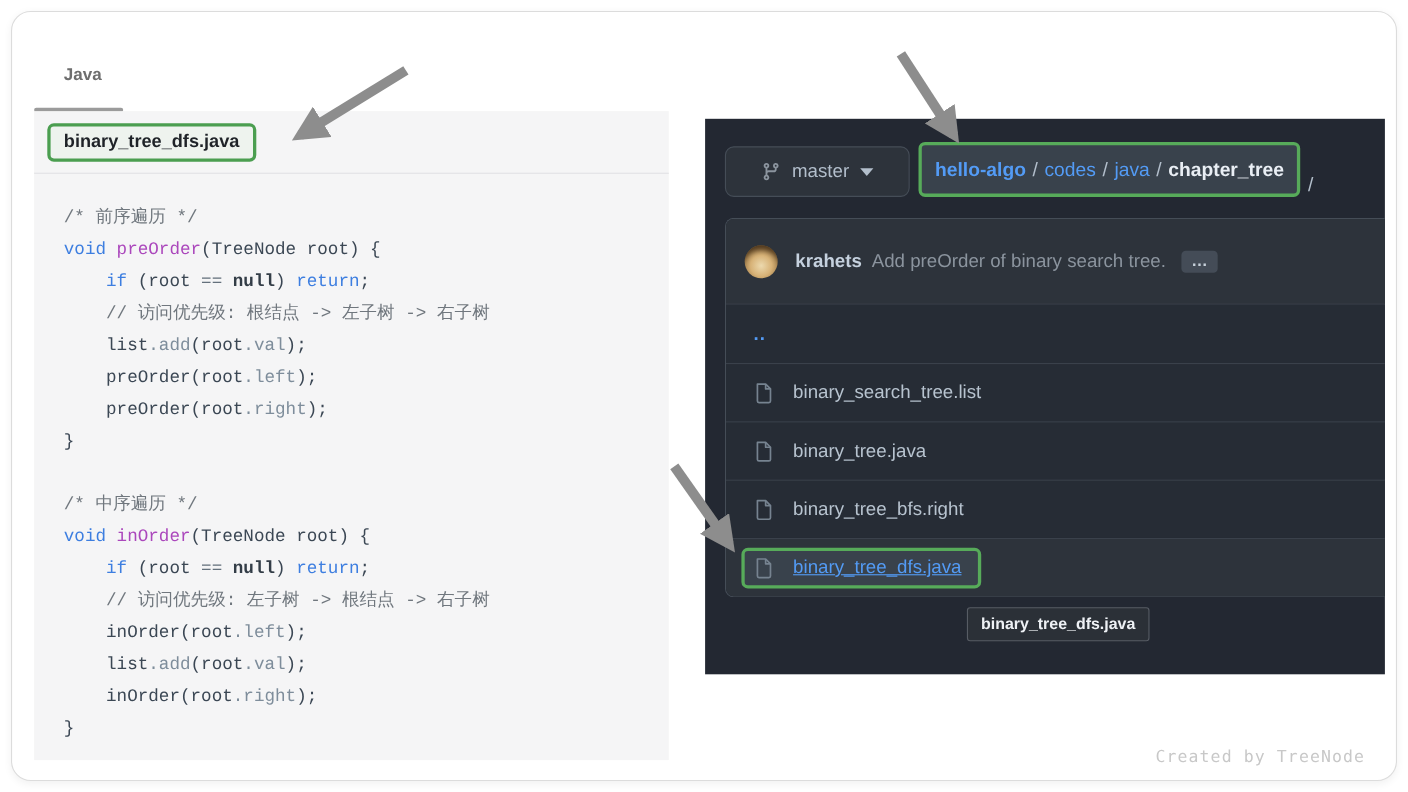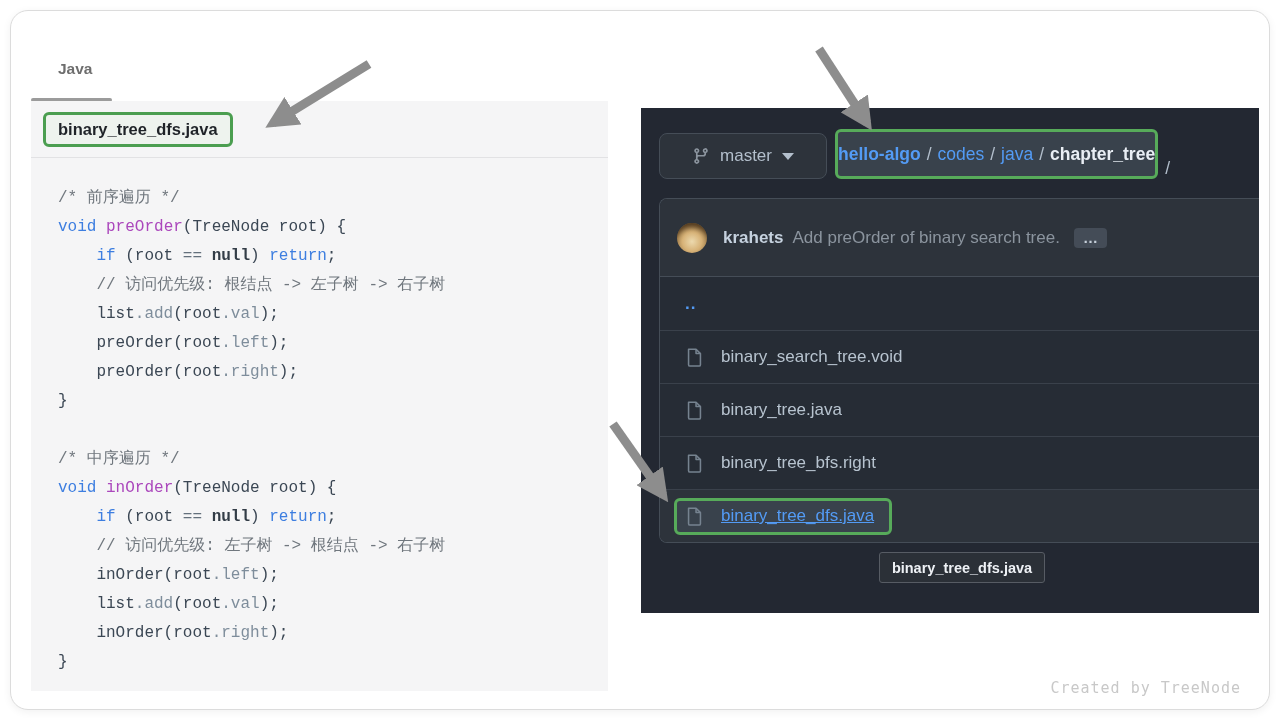--- a/index.html
+++ b/index.html
@@ -26,21 +26,21 @@
   .tok-mem{color:#7e8d9b;}
 
   
   .gh-panel{position:absolute;left:630px;top:97px;width:618px;height:505px;background:#232832;overflow:hidden;
             font-family:"Liberation Sans",sans-serif;}
   .gh-toolbar{position:absolute;left:18px;top:21px;right:0;height:50px;display:flex;align-items:flex-end;}
   .branch-btn{height:46px;width:168px;border:1px solid #454d57;border-radius:8px;background:#2d333b;
               display:flex;align-items:center;justify-content:center;gap:10px;color:#b3bfcc;font-size:17px;}
   .caret{width:0;height:0;border-left:6px solid transparent;border-right:6px solid transparent;border-top:7px solid #b3bfcc;}
   .breadcrumb-box{margin-left:8px;height:50px;border:3px solid var(--green-dark);border-radius:6px;background:#39424c;
-                  display:flex;align-items:center;padding:0 0;font-size:17.5px;white-space:nowrap;gap:6px;}
+                  display:flex;align-items:center;padding:0 12px;font-size:17.5px;white-space:nowrap;gap:6px;}
   .bc-repo{color:var(--link-blue);font-weight:700;}
   .bc-link{color:var(--link-blue);}
   .bc-sep{color:#b3bfcc;}
   .bc-current{color:#e9eef4;font-weight:700;}
   .trailing-slash{margin-left:7px;color:#b3bfcc;font-size:17.5px;}
 
   .commit-table{position:absolute;left:18px;top:90px;right:0;border:1px solid #454d57;border-right:none;
                 border-radius:8px 0 0 8px;}
   .commit-header{height:78px;background:#2d333b;border-bottom:1px solid #454d57;border-radius:7px 0 0 0;
                  display:flex;align-items:center;padding-left:17px;}
@@ -123,21 +123,21 @@
     </div>
   </div>
           <div class="file-row">
     <div class="row-inner">
       <span class="file-icon">
         <svg width="19" height="21" viewBox="0 0 16 17" fill="none">
           <path d="M3 1.5 h6.3 L13 5.2 v9.3 a1.2 1.2 0 0 1 -1.2 1.2 H4.2 A1.2 1.2 0 0 1 3 14.5 Z" stroke="#768390" stroke-width="1.3" stroke-linejoin="round"></path>
           <path d="M9.3 1.5 v3.7 h3.7" stroke="#768390" stroke-width="1.3" stroke-linejoin="round"></path>
         </svg>
       </span>
-      <span class="file-name">binary_search_tree.void</span>
+      <span class="file-name">binary_search_tree.list</span>
     </div>
   </div>
           <div class="file-row">
     <div class="row-inner">
       <span class="file-icon">
         <svg width="19" height="21" viewBox="0 0 16 17" fill="none">
           <path d="M3 1.5 h6.3 L13 5.2 v9.3 a1.2 1.2 0 0 1 -1.2 1.2 H4.2 A1.2 1.2 0 0 1 3 14.5 Z" stroke="#768390" stroke-width="1.3" stroke-linejoin="round"></path>
           <path d="M9.3 1.5 v3.7 h3.7" stroke="#768390" stroke-width="1.3" stroke-linejoin="round"></path>
         </svg>
       </span>

